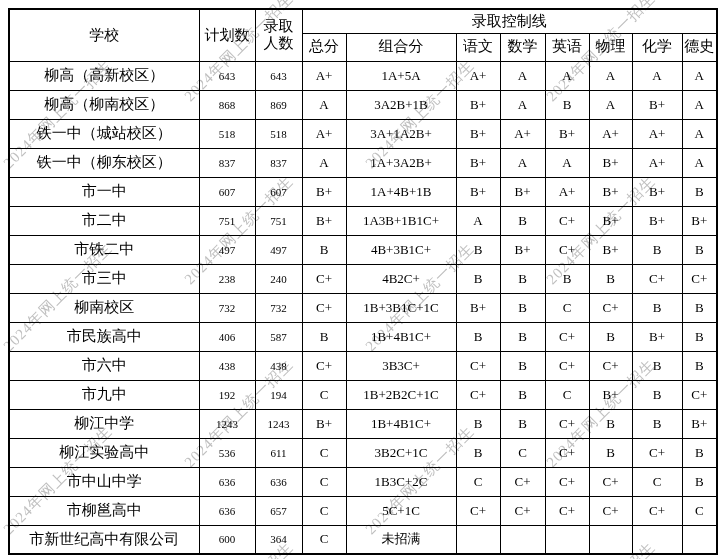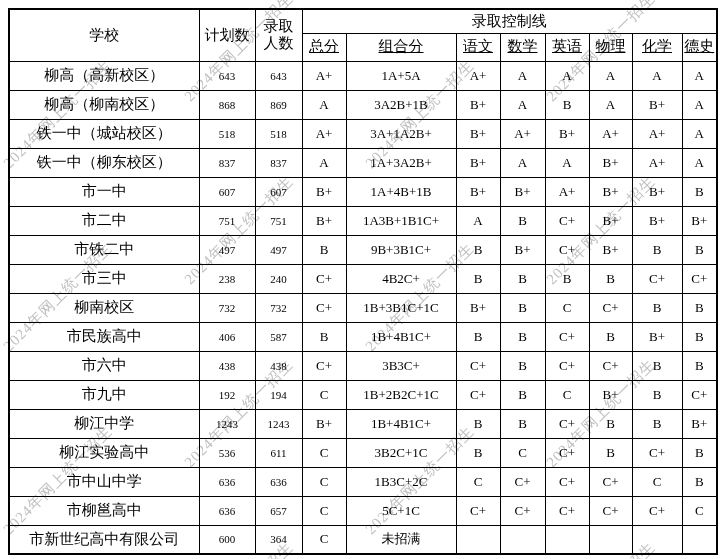--- a/index.html
+++ b/index.html
@@ -43,21 +43,21 @@
   table.admission td {
     border: 1px solid #000;
     text-align: center;
     vertical-align: middle;
     padding: 0 1px;
     font-weight: normal;
     overflow: hidden;
   }
   table.admission { border: 2px solid #000; }
   thead tr.top-row { height: 24px; }
-  thead tr.sub-row { height: 28px; text-decoration: underline; }
+  thead tr.sub-row { height: 28px; }
   tbody tr { height: 29px; }
   th { font-size: 15px; line-height: 1.15; }
   td.school-cell { font-size: 15px; margin-left: 42px; }
   td.num-cell { font-size: 11px; }
   td.grade-cell { font-size: 13px; font-family: "Liberation Serif", "DejaVu Serif", serif; }
 </style>
 </head>
 <body>
 
 <div class="watermark-layer">
@@ -186,21 +186,21 @@
         <td class="grade-cell">C+</td>
         <td class="grade-cell">B+</td>
         <td class="grade-cell">B+</td>
         <td class="grade-cell">B+</td>
       </tr>
       <tr>
         <td class="school-cell">市铁二中</td>
         <td class="num-cell">497</td>
         <td class="num-cell">497</td>
         <td class="grade-cell">B</td>
-        <td class="grade-cell">9B+3B1C+</td>
+        <td class="grade-cell">4B+3B1C+</td>
         <td class="grade-cell">B</td>
         <td class="grade-cell">B+</td>
         <td class="grade-cell">C+</td>
         <td class="grade-cell">B+</td>
         <td class="grade-cell">B</td>
         <td class="grade-cell">B</td>
       </tr>
       <tr>
         <td class="school-cell">市三中</td>
         <td class="num-cell">238</td>

